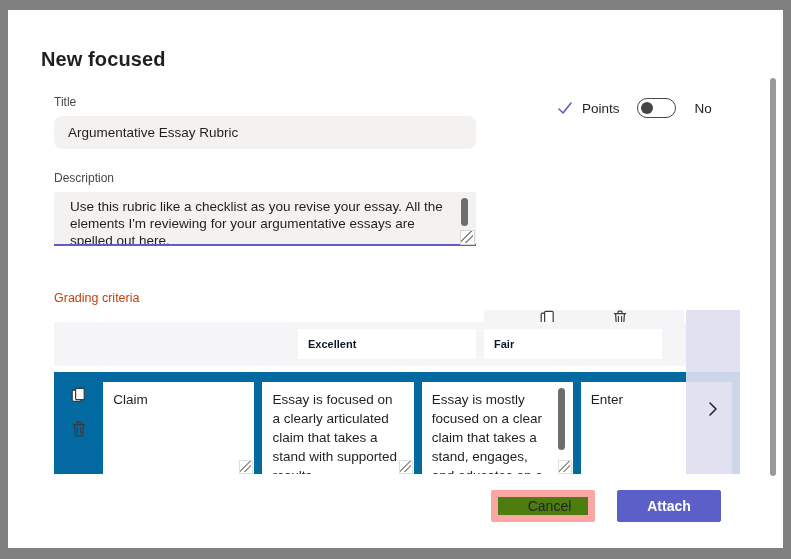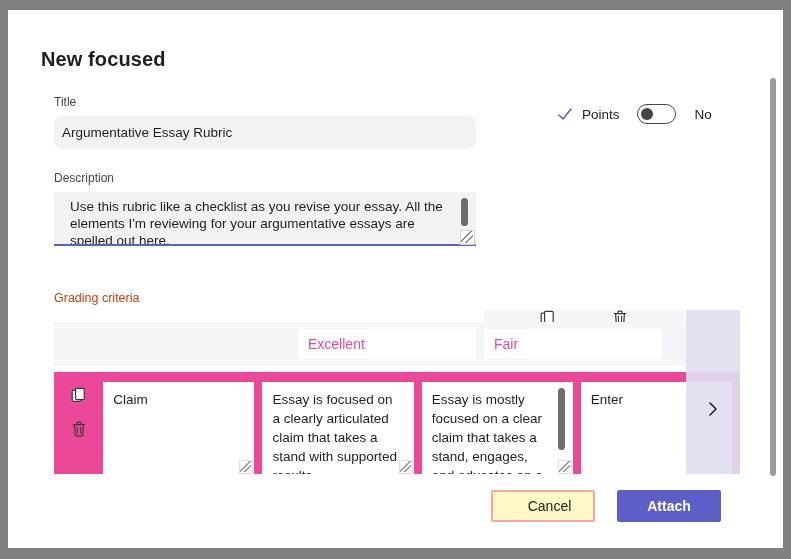--- a/index.html
+++ b/index.html
@@ -60,21 +60,21 @@
   .lbl-desc  { left: 46px; top: 161px; }
   .lbl-grading { left: 46px; top: 281px; font-size: 12.5px; color: #c2410c; }
 
   .title-input {
     position: absolute;
     left: 46px; top: 106px;
     width: 422px; height: 33px;
     background: #f3f2f1;
     border: none;
     border-radius: 8px;
-    padding: 0 8px;
+    padding: 0 14px;
     font-family: "Liberation Sans", sans-serif;
     font-size: 13.5px;
     color: #201f1e;
     outline: none;
   }
 
   .desc-wrap {
     position: absolute;
     left: 46px; top: 182px;
     width: 422px; height: 56px;
@@ -119,21 +119,20 @@
       linear-gradient(135deg, transparent 44%, #8a8886 44%, #8a8886 52%, transparent 52%),
       linear-gradient(135deg, transparent 66%, #8a8886 66%, #8a8886 74%, transparent 74%);
   }
 
   
   .points-row {
     position: absolute;
     left: 549px; top: 88px;
     display: flex; align-items: center;
     gap: 9px;
-    margin-top: 6px;
   }
   .check-icon { width: 16px; height: 16px; display:block; }
   .points-label {
     font-size: 13.5px;
     color: #252423;
   }
   .toggle {
     width: 39px; height: 20px;
     border: 1px solid #484644;
     border-radius: 10px;
@@ -198,31 +197,32 @@
   }
   .hd-cell { height: 44px; display: flex; align-items: center; }
   .hd-blank { width: 244px; }
   .hd-input-wrap { width: 186px; padding-right: 8px; }
   .hd-input {
     width: 100%; height: 30px;
     background: #ffffff;
     border: none;
     padding: 0 10px;
     font-family: "Liberation Sans", sans-serif;
-    font-size: 14px;
-    color: #ec4899;
+    font-size: 11px;
+    color: #0f172a;
     outline: none;
+    font-weight: bold;
   }
   .hd-input::placeholder { color: #a19f9d; font-style: italic; }
 
   .body-row {
     position: absolute;
     left: 0; top: 62px;
     width: 686px; height: 102px;
-    background: #ec4899;
+    background: #0369a1;
     display: flex;
   }
   .row-tools {
     width: 58px;
     padding-top: 12px;
     display: flex;
     flex-direction: column;
     align-items: center;
     gap: 12px;
   }
@@ -303,22 +303,22 @@
     height: 32px;
     min-width: 104px;
     border-radius: 2px;
     font-family: "Liberation Sans", sans-serif;
     font-size: 14px;
     font-weight: bold;
     cursor: pointer;
     display: flex; align-items: center; justify-content: center;
   }
   .btn-cancel {
-    background: #fef9c3;
-    border: 2px solid #fca5a5;
+    background: #4d7c0f;
+    border: 7px solid #fca5a5;
     color: #242424;
     font-weight: normal;
     min-width: 104px;
     padding-left: 19px;
   }
   .btn-attach {
     background: #5b5fc7;
     border: 1px solid #5b5fc7;
     color: #ffffff;
     min-width: 104px;

